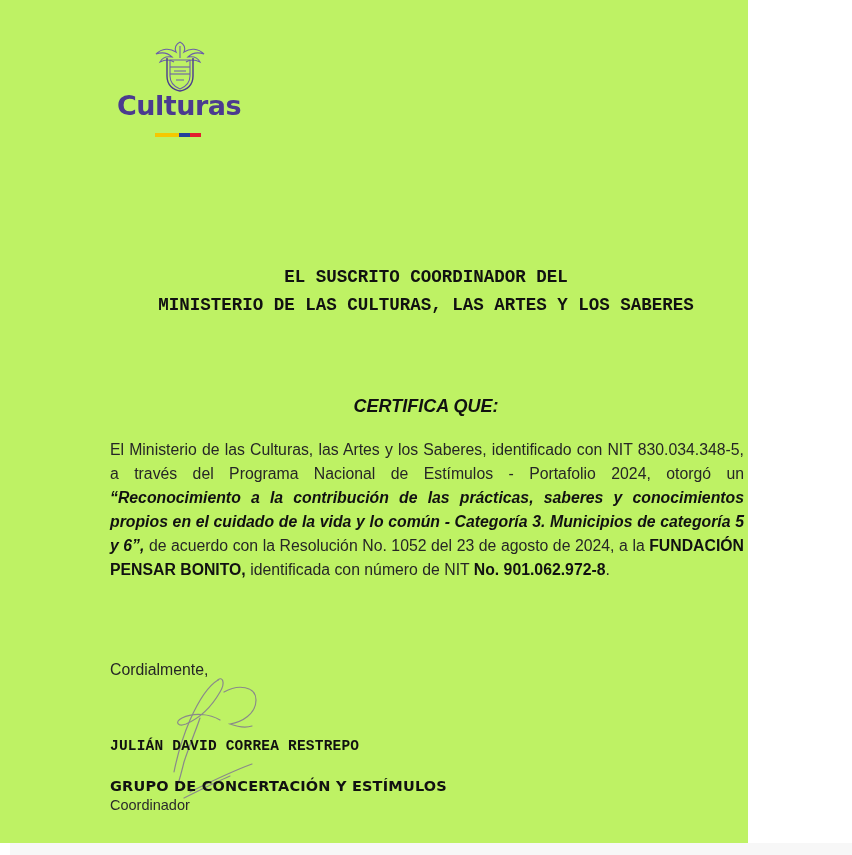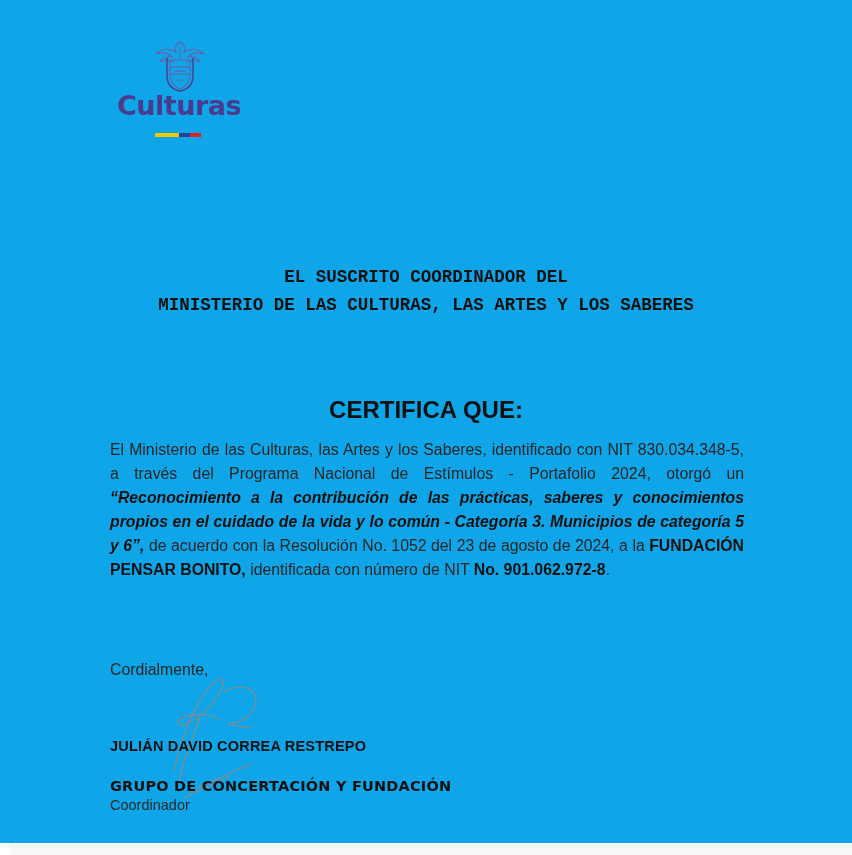--- a/index.html
+++ b/index.html
@@ -1,41 +1,41 @@
 <!DOCTYPE html>
 <html><head>
   <meta charset="utf-8">
   <style>
     html, body { margin: 0; padding: 0; background: #ffffff; }
     body { width: 852px; height: 855px; position: relative; overflow: hidden; font-family: "Liberation Sans", sans-serif; color: #1a1a1a; }
-    .page { position: absolute; left: 0; top: 0; width: 852px; height: 843px; background: #0ea5e9; }
+    .page { position: absolute; left: 0; top: 0; width: 748px; height: 843px; background: #bef264; }
     .bottom-strip { position: absolute; left: 10px; right: 0; top: 843px; height: 12px; background: #f7f7f7; }
 
     .logo { position: absolute; left: 112px; top: 38px; width: 134px; height: 104px; }
     .crest { position: absolute; left: 40px; top: 0; width: 56px; height: 54px; }
     .brand { position: absolute; left: 5px; top: 52px; font-family: "DejaVu Sans", sans-serif; font-weight: bold; font-size: 27px; color: #4b3b8f; letter-spacing: -0.5px; }
     .flag { position: absolute; left: 43px; top: 95px; height: 4px; width: 46px; display: flex; }
     .flag span { display: block; height: 4px; }
     .flag .y { width: 24px; background: #f5c800; }
     .flag .b { width: 11px; background: #23409b; }
     .flag .r { width: 11px; background: #e21f2e; }
 
     .heading { position: absolute; left: 0; width: 852px; top: 264px; text-align: center; font-weight: bold; font-size: 17.5px; line-height: 27.5px; color: #111; font-family: Liberation Mono, monospace; }
     .heading div { white-space: nowrap; }
 
-    .certifica { position: absolute; left: 0; width: 852px; top: 396px; text-align: center; font-weight: bold; font-size: 24px; color: #111; }
+    .certifica { position: absolute; left: 0; width: 852px; top: 396px; text-align: center; font-weight: bold; font-size: 18px; color: #111; font-style: italic; }
 
     .body-text { position: absolute; left: 110px; width: 634px; font-size: 15.8px; line-height: 24px; color: #262626; text-align: justify; text-align-last: left; }
     .para1 { top: 438px; }
     .para2 { top: 598px; }
     .para-greeting { top: 658px; }
     .body-text b { color: #111; }
     .body-text i b, .body-text b i { color: #111; }
 
-    .sign-name { position: absolute; left: 110px; top: 738px; font-family: Liberation Sans, sans-serif; font-weight: bold; font-size: 14.5px; color: #111; letter-spacing: 0.2px; text-align: right; }
+    .sign-name { position: absolute; left: 110px; top: 738px; font-family: Liberation Mono, monospace; font-weight: bold; font-size: 14.5px; color: #111; letter-spacing: 0.2px; text-align: right; }
     .sign-role { position: absolute; left: 110px; top: 797px; font-family: Liberation Sans, sans-serif; font-size: 14.5px; color: #2a2a2a; }
     .sign-group { position: absolute; left: 110px; top: 778px; font-family: "DejaVu Sans", sans-serif; font-weight: bold; font-size: 14.5px; color: #111; letter-spacing: 0.2px; }
     .footer-note { position: absolute; left: 110px; top: 811px; font-family: "DejaVu Sans", sans-serif; font-size: 8.3px; color: #444; }
 
     .signature { position: absolute; left: 160px; top: 672px; width: 120px; height: 130px; pointer-events: none; }
   </style>
 </head>
 <body>
 
 <div class="page">
@@ -79,17 +79,17 @@
       <path d="M58 8 C62 4 66 10 60 20 C52 34 40 46 26 52 C18 55 14 50 22 46 C34 40 50 42 60 48"></path>
       <path d="M64 20 C78 12 96 14 96 28 C96 42 82 50 70 52 C78 55 86 56 92 54"></path>
       <path d="M40 46 C36 58 30 72 24 90 C22 98 20 106 18 112"></path>
       <path d="M30 120 C50 110 70 100 92 92"></path>
       <path d="M24 126 C40 118 56 110 70 104"></path>
     </g>
   </svg>
 
   <div class="sign-name">JULIÁN DAVID CORREA RESTREPO</div>
   <div class="sign-role">Coordinador</div>
-  <div class="sign-group">GRUPO DE CONCERTACIÓN Y FUNDACIÓN</div>
+  <div class="sign-group">GRUPO DE CONCERTACIÓN Y ESTÍMULOS</div>
 
 </div>
 
 <div class="bottom-strip"></div>
 
 </body></html>

